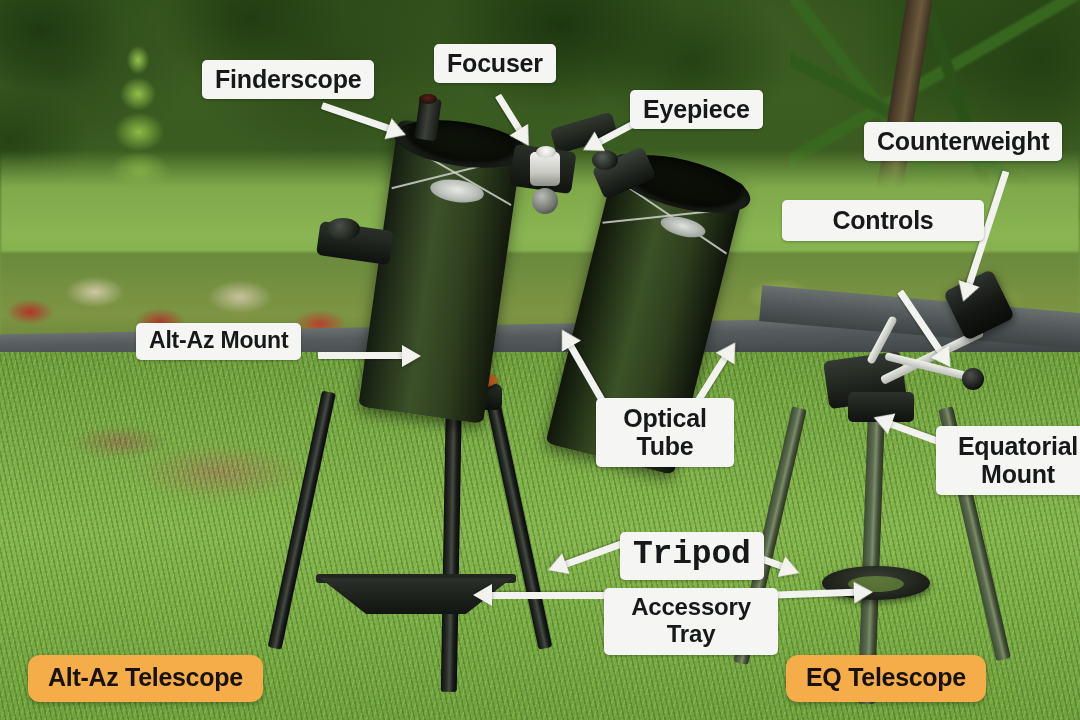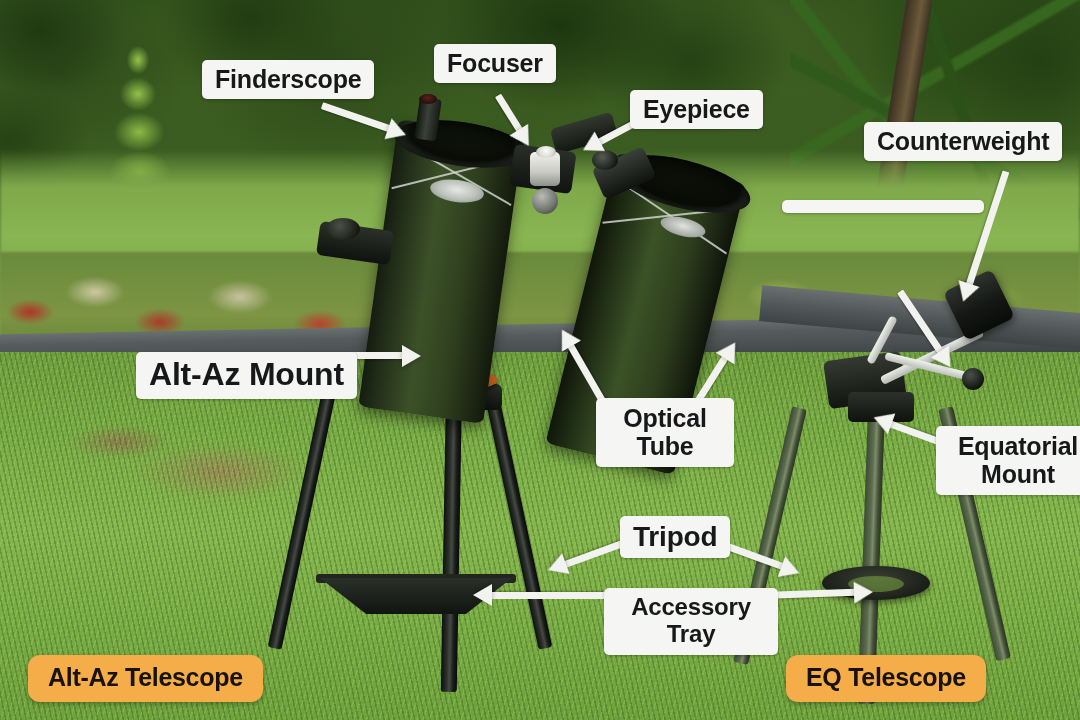--- a/index.html
+++ b/index.html
@@ -389,37 +389,38 @@
 
   <div class="lbl" id="lbl-eyepiece" style="left:630px;top:90px;font-size:25px;">
     <span class="ln">Eyepiece</span>
   </div>
 
   <div class="lbl" id="lbl-counterweight" style="left:864px;top:122px;font-size:25px;">
     <span class="ln">Counterweight</span>
   </div>
 
   <div class="lbl two" id="lbl-slowmotion" style="left:782px;top:200px;font-size:25px;width:176px;">
-  </div>
-
-  <div class="lbl" id="lbl-altaz-mount" style="left:136px;top:352px;font-size:32px;text-align:right;">
+    <span class="ln">Controls</span>
+  </div>
+
+  <div class="lbl" id="lbl-altaz-mount" style="left:136px;top:323px;font-size:23px;text-align:right;">
     <span class="ln">Alt-Az Mount</span>
   </div>
 
   <div class="lbl two" id="lbl-optical-tube" style="left:596px;top:398px;font-size:25px;width:112px;">
     <span class="ln">Optical</span>
     <span class="ln">Tube</span>
   </div>
 
   <div class="lbl two" id="lbl-eq-mount" style="left:936px;top:426px;font-size:25px;width:138px;">
     <span class="ln">Equatorial</span>
     <span class="ln">Mount</span>
   </div>
 
-  <div class="lbl" id="lbl-tripod" style="left:620px;top:516px;font-size:28px;">
+  <div class="lbl" id="lbl-tripod" style="left:620px;top:532px;font-size:33px;font-family:Liberation Mono, monospace;">
     <span class="ln">Tripod</span>
   </div>
 
   <div class="lbl two" id="lbl-accessory-tray" style="left:604px;top:588px;font-size:24px;width:148px;">
     <span class="ln">Accessory</span>
     <span class="ln">Tray</span>
   </div>
 
   <div class="badge" id="badge-altaz">
     <span>Alt-Az Telescope</span>

